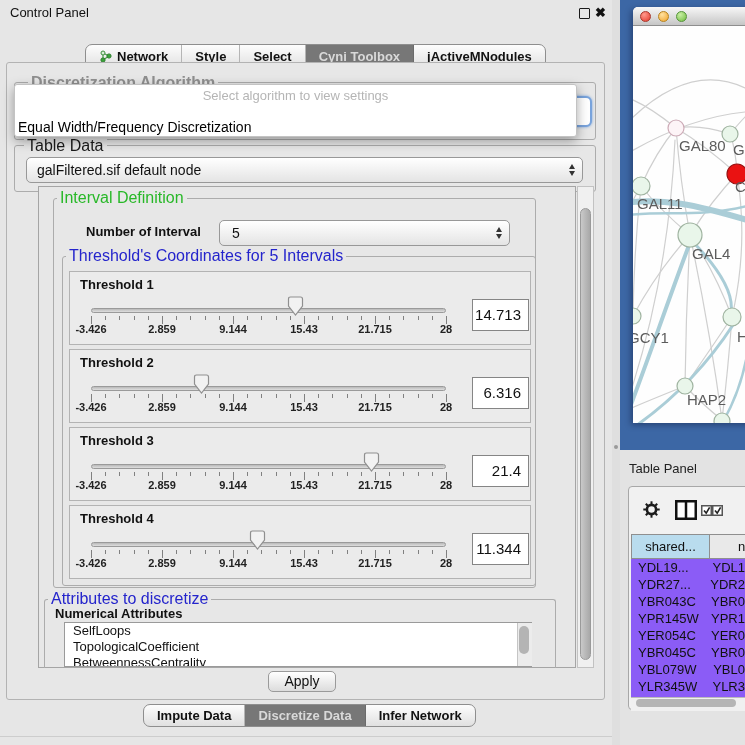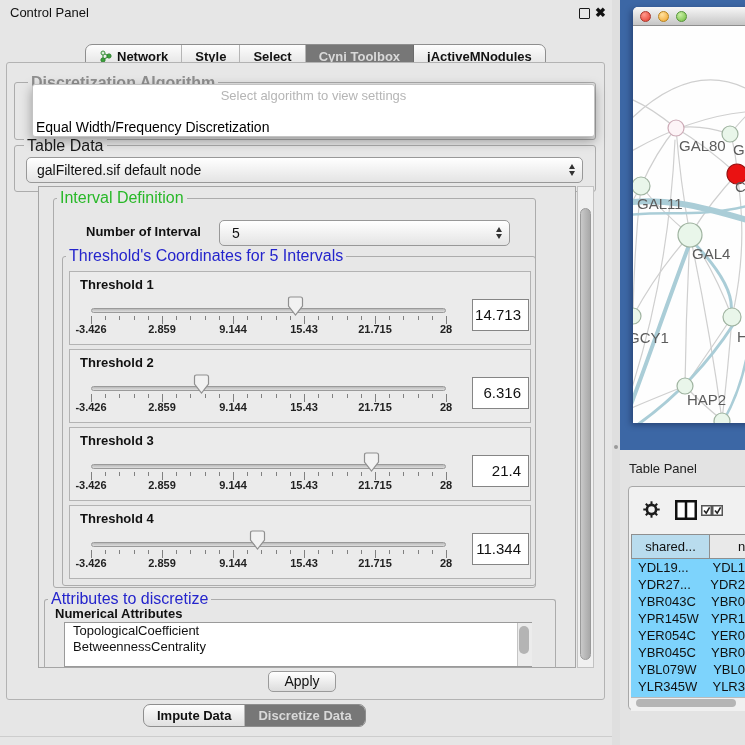--- a/index.html
+++ b/index.html
@@ -23,21 +23,21 @@
            border:1px solid #b3b3b3;border-radius:3px}
   .grp{position:absolute;border:1px solid #acacac;border-radius:3px}
   .grp-label{position:absolute;font-size:16px;line-height:13px;background:var(--panel-bg);padding:0 3px;z-index:2}
   .combo{position:absolute;background:linear-gradient(#ffffff,#e4e4e4);border:1px solid #989898;
          border-radius:5px;font-size:14px;color:#111;box-sizing:border-box}
   .combo .txt{position:absolute;left:10px;top:0;line-height:24px;white-space:nowrap}
   .spin{position:absolute;right:7px;top:50%;transform:translateY(-50%)}
   .spin i{display:block;width:0;height:0;border-left:3.5px solid transparent;border-right:3.5px solid transparent}
   .spin .up{border-bottom:5px solid #333;margin-bottom:2px}
   .spin .dn{border-top:5px solid #333}
-  .popup{position:absolute;left:32px;top:84px;width:561px;height:51px;background:#fff;border:1px solid #c3c3c3;
+  .popup{position:absolute;left:14px;top:84px;width:561px;height:51px;background:#fff;border:1px solid #c3c3c3;
          border-radius:3px;box-shadow:0 4px 12px rgba(0,0,0,.35);z-index:40}
   .popup-hint{position:absolute;left:0;right:0;top:3px;text-align:center;font-size:13px;color:#b5b5b5}
   .popup-opt1{position:absolute;left:3px;top:18px;font-size:14px;font-weight:bold;color:#000}
   .popup-opt2{position:absolute;left:3px;top:34px;font-size:14px;color:#000}
   .algo-label{color:#8f8f8f;font-weight:bold}
   .focus-combo{position:absolute;left:546px;top:96px;width:42px;height:27px;background:#fff;
                border:2px solid var(--focus-ring);border-radius:6px;box-shadow:0 0 3px var(--focus-ring);z-index:10}
   .scrollarea{position:absolute;left:38px;top:186px;width:538px;height:482px;border:1px solid #a5a5a5;
               background:var(--panel-bg);overflow:hidden;box-sizing:border-box}
   .vtrack{position:absolute;left:577px;top:186px;width:17px;height:482px;background:#f0f0f0;
@@ -83,21 +83,21 @@
   .light.green{left:43px;background:radial-gradient(circle at 35% 30%,#c9efa5,#6fbc3f);border:1px solid #55933a}
   .canvas{position:absolute;left:0;top:19px;width:124px;height:397px;background:#fefefe}
   .tp-title{position:absolute;left:17px;top:461px;font-size:13px;color:#222}
   .tp-inner{position:absolute;left:16px;top:486px;width:128px;height:224px;background:#f1f1f1;
             border:1px solid #a8a8a8;border-radius:4px;box-sizing:border-box}
   .tp-icon{position:absolute}
   .hdr{position:absolute;top:534px;height:25px;box-sizing:border-box;border:1px solid #8f8f8f;
        font-size:13px;text-align:center;line-height:23px;overflow:hidden;white-space:nowrap}
   .hdr.c1{left:19px;width:79px;background:var(--header-blue)}
   .hdr.c2{left:97px;width:70px;background:#e9e9e9;text-align:left;padding-left:28px}
-  .tp-rows{position:absolute;left:19px;top:559px;width:114px;height:139px;background:#7dd3fc;overflow:hidden}
+  .tp-rows{position:absolute;left:19px;top:559px;width:114px;height:139px;background:#8b5cf6;overflow:hidden}
   .tr{display:flex;height:17px;line-height:17px;font-size:13px;white-space:nowrap}
   .tr .c1{width:78px;padding-left:7px;overflow:hidden}
   .tr .c2{padding-left:0}
   .htrack{position:absolute;left:19px;top:697px;width:114px;height:13px;background:#f0f0f0;border-top:1px solid #bbb}
   .hthumb{position:absolute;left:24px;top:699px;width:100px;height:8px;border-radius:4px;background:#b5b5b5}
 </style>
 </head>
 <body>
 
 <div class="lp">
@@ -339,34 +339,38 @@
             <path d="M1.5,3 Q1.5,1 3.5,1 L13.5,1 Q15.5,1 15.5,3 L15.5,10 L8.5,19 L1.5,10 Z" fill="#f2f2f2" stroke="#8f8f8f" stroke-width="1.2"></path>
           </svg></div>
         <div class="vbox">11.344</div>
       </div>
     </div>
 
   <span class="grp-label blue-lab" style="left:48px;top:592px">Attributes to discretize</span>
   <div class="grp" style="left:44px;top:599px;width:510px;height:68px;border-bottom:none;border-bottom-left-radius:0;border-bottom-right-radius:0"></div>
   <span class="bold13" style="left:55px;top:606px">Numerical Attributes</span>
   <div class="attr-list" id="attr-list">
+      <div class="attr-item">SelfLoops</div>
       <div class="attr-item">TopologicalCoefficient</div>
       <div class="attr-item">BetweennessCentrality</div>
     </div>
   <div class="ltrack"></div>
   <div class="lthumb"></div>
 
   <div class="btn">Apply</div>
 
   <div class="tabbar" id="bottom-tabs">
       <div class="tab">
         <span>Impute Data</span>
       </div>
       <div class="tab sel">
         <span>Discretize Data</span>
+      </div>
+      <div class="tab">
+        <span>Infer Network</span>
       </div>
     </div>
   <div class="bottom-line"></div>
 </div>
 
 <div class="rp">
   <div class="divider">
       <div class="div-dot"></div>
     </div>
   <div class="blue"></div>

